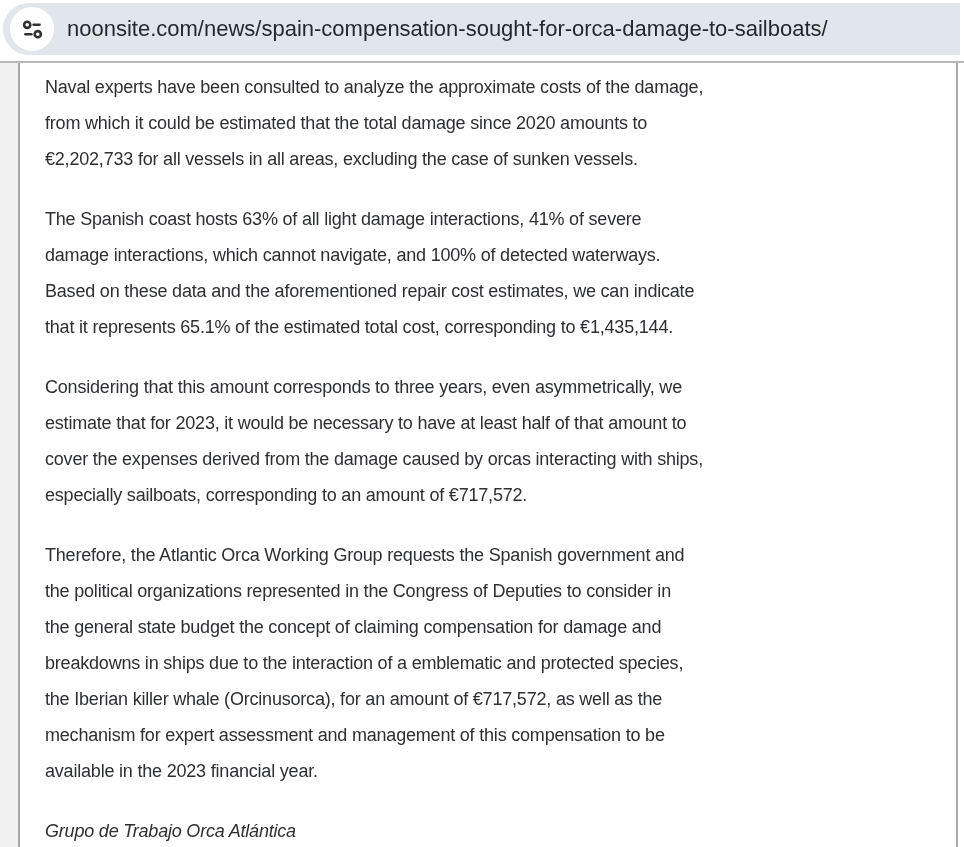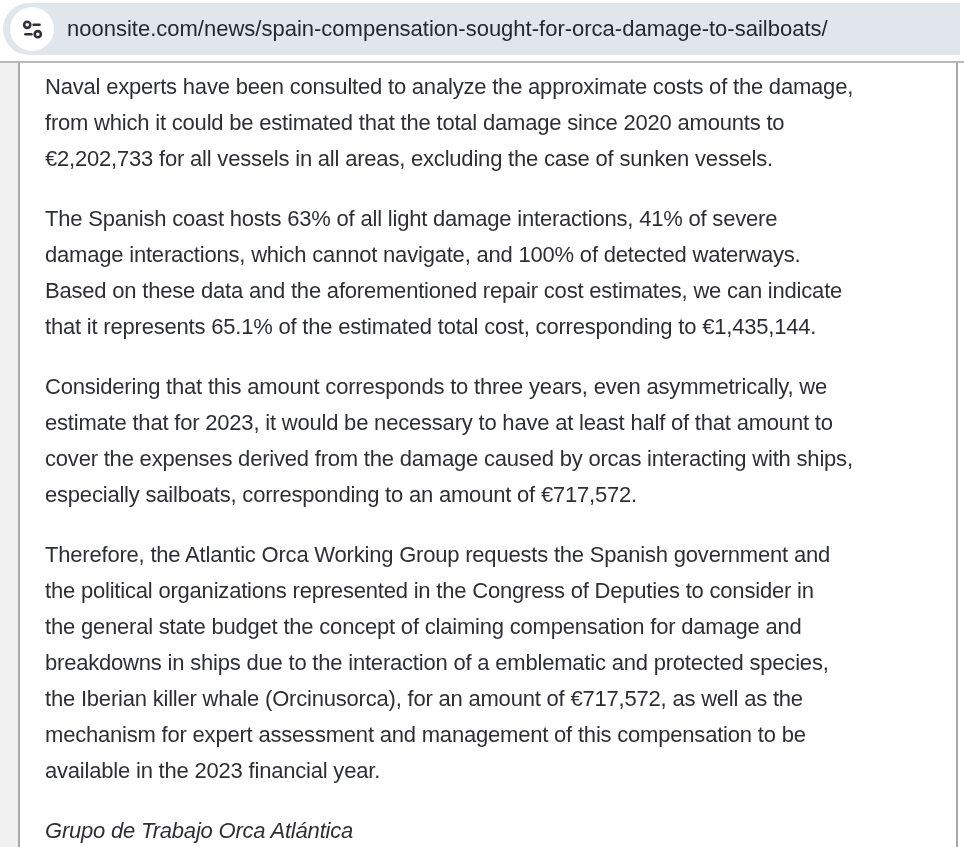--- a/index.html
+++ b/index.html
@@ -75,21 +75,21 @@
   }
   .article {
     position: absolute;
     left: 45px;
     top: 6px;
     width: 914px;
     overflow: hidden;
   }
   .article p {
     margin: 0 0 24px 0;
-    font-size: 22px;
+    font-size: 18px;
     line-height: 36px;
     letter-spacing: -0.2px;
     color: #2d2f33;
     white-space: pre;
   }
   .article p.signature {
     font-style: italic;
     margin-bottom: 0;
   }
 </style>

